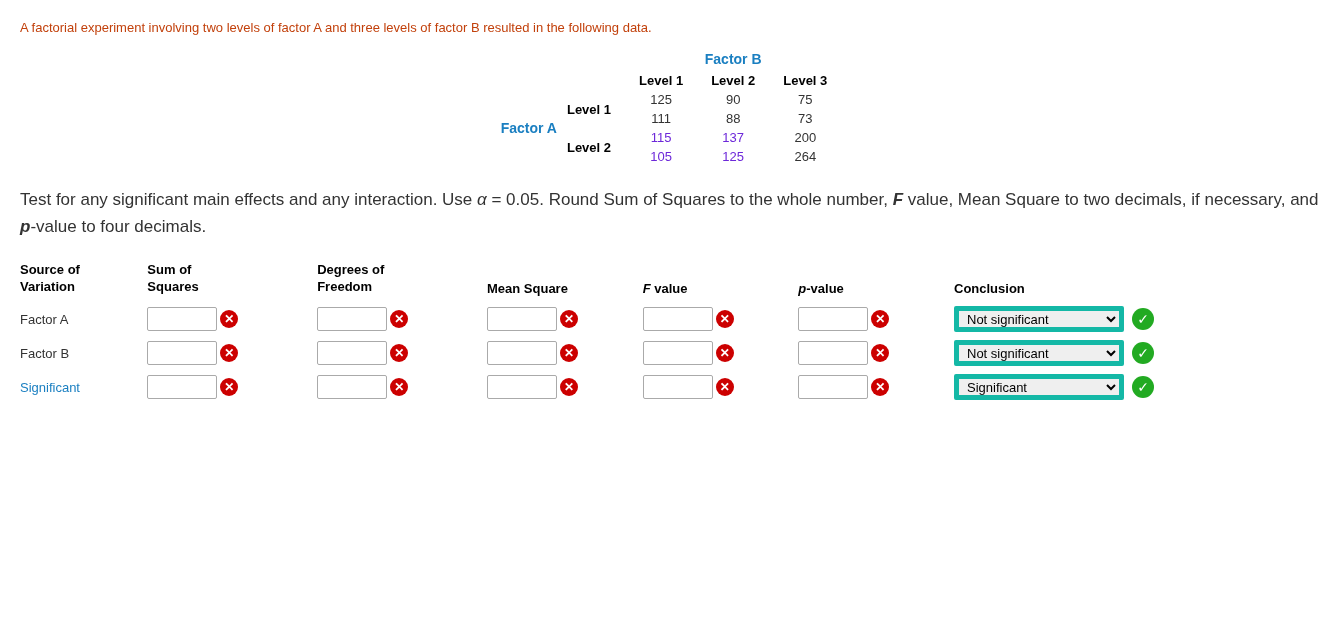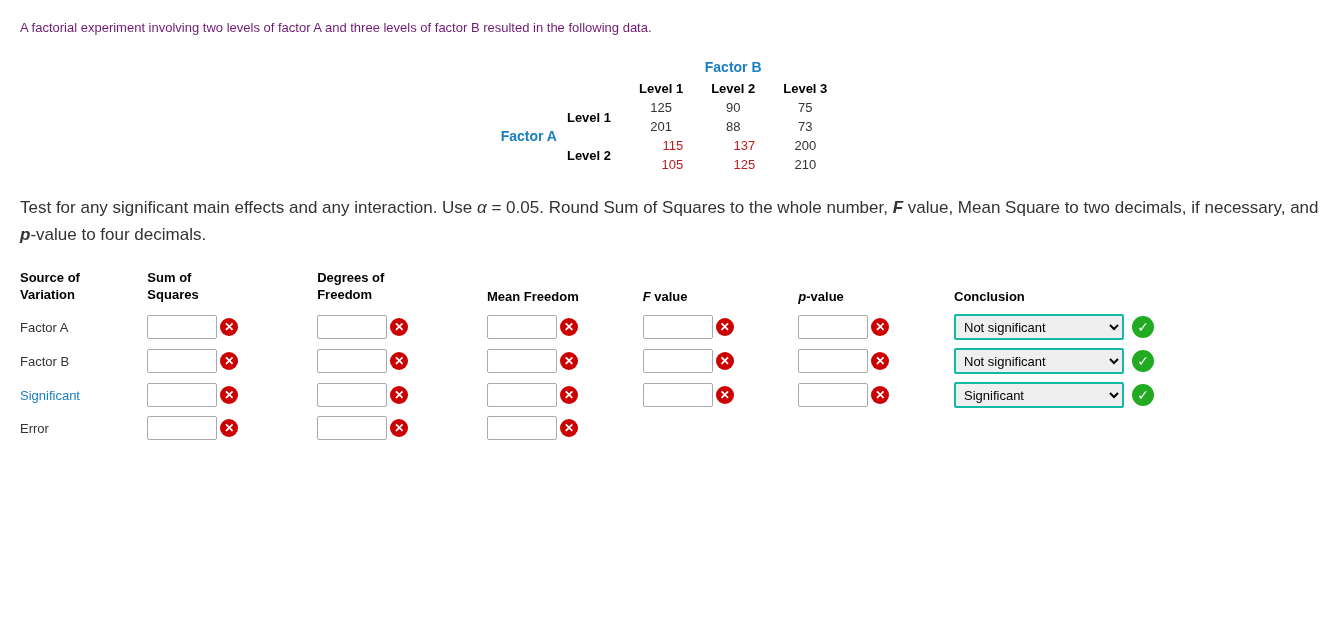--- a/index.html
+++ b/index.html
@@ -5,22 +5,22 @@
     * { box-sizing: border-box; margin: 0; padding: 0; }
     body {
       font-family: Arial, sans-serif;
       font-size: 14px;
       background: #fff;
       color: #000;
       padding: 20px;
     }
     .intro-text {
       font-size: 13px;
-      margin-bottom: 24px;
-      color: #701a75;
+      margin-bottom: 16px;
+      color: #c2410c;
     }
     .data-table-container {
       display: flex;
       justify-content: center;
       margin-bottom: 20px;
     }
     .data-table {
       border-collapse: collapse;
     }
     .factor-b-header {
@@ -50,22 +50,21 @@
       vertical-align: middle;
     }
     .data-cell {
       text-align: center;
       padding: 2px 14px;
       font-size: 13px;
       color: #333;
       margin-top: 12px;
     }
     .data-cell.blue {
-      color: #b91c1c;
-      text-align: right;
+      color: #6d28d9;
     }
     .instructions {
       font-size: 17px;
       color: #333;
       margin-bottom: 20px;
       line-height: 1.6;
     }
     .alpha-formula {
       font-style: italic;
     }
@@ -145,21 +144,21 @@
       flex-shrink: 0;
     }
     .conclusion-group {
       display: inline-flex;
       align-items: center;
       gap: 4px;
     }
     .conclusion-select {
       height: 26px;
       font-size: 13px;
-      border: 2px solid #14b8a6;
+      border: 5px solid #14b8a6;
       border-radius: 2px;
       padding: 0 4px;
       width: 170px;
     }
     .header-two-line {
       line-height: 1.3;
     }
   </style>
 </head>
 <body>
@@ -182,50 +181,50 @@
     </thead>
     <tbody>
       <tr>
         <td rowspan="4" class="factor-a-label">Factor A</td>
         <td rowspan="2" class="level-label">Level 1</td>
         <td class="data-cell">125</td>
         <td class="data-cell">90</td>
         <td class="data-cell">75</td>
       </tr>
       <tr>
-        <td class="data-cell">201</td>
+        <td class="data-cell">111</td>
         <td class="data-cell">88</td>
         <td class="data-cell">73</td>
       </tr>
       <tr>
         <td rowspan="2" class="level-label">Level 2</td>
         <td class="data-cell blue">115</td>
         <td class="data-cell blue">137</td>
         <td class="data-cell">200</td>
       </tr>
       <tr>
         <td class="data-cell blue">105</td>
         <td class="data-cell blue">125</td>
-        <td class="data-cell">210</td>
+        <td class="data-cell">264</td>
       </tr>
     </tbody>
   </table>
 </div>
 
 <div class="instructions">
   Test for any significant main effects and any interaction. Use <span class="alpha-formula">α</span> = 0.05. Round Sum of Squares to the whole number, <span class="bold-italic">F</span> value, Mean Square to two decimals, if necessary, and <span class="bold-italic">p</span>-value to four decimals.
 </div>
 
 <table class="anova-table">
   <thead>
     <tr>
       <th class="col-source header-two-line">Source of<br>Variation</th>
       <th class="col-ss header-two-line">Sum of<br>Squares</th>
       <th class="col-df header-two-line">Degrees of<br>Freedom</th>
-      <th class="col-ms">Mean Freedom</th>
+      <th class="col-ms">Mean Square</th>
       <th class="col-fval"><span style="font-style:italic;font-weight:bold;">F</span> value</th>
       <th class="col-pval"><span style="font-style:italic;">p</span>-value</th>
       <th class="col-conc">Conclusion</th>
     </tr>
   </thead>
   <tbody id="anova-body">
   <tr>
         <td><span class="row-label">Factor A</span></td>
         <td><div class="input-group">
             <input type="text" class="answer-input" style="">
@@ -299,32 +298,14 @@
           </div></td>
         <td><div class="input-group">
             <input type="text" class="answer-input" style="">
             <span class="x-icon">✕</span>
           </div></td>
         <td><div class="conclusion-group">
             <select class="conclusion-select"><option value="Not significant">Not significant</option><option value="Significant" selected="">Significant</option></select>
             <span class="check-icon">✓</span>
           </div></td>
       </tr>
-      <tr>
-        <td><span class="row-label">Error</span></td>
-        <td><div class="input-group">
-            <input type="text" class="answer-input" style="">
-            <span class="x-icon">✕</span>
-          </div></td>
-        <td><div class="input-group">
-            <input type="text" class="answer-input" style="">
-            <span class="x-icon">✕</span>
-          </div></td>
-        <td><div class="input-group">
-            <input type="text" class="answer-input" style="">
-            <span class="x-icon">✕</span>
-          </div></td>
-        <td></td>
-        <td></td>
-        <td></td>
-      </tr>
     </tbody>
 </table>
 
 </body></html>

